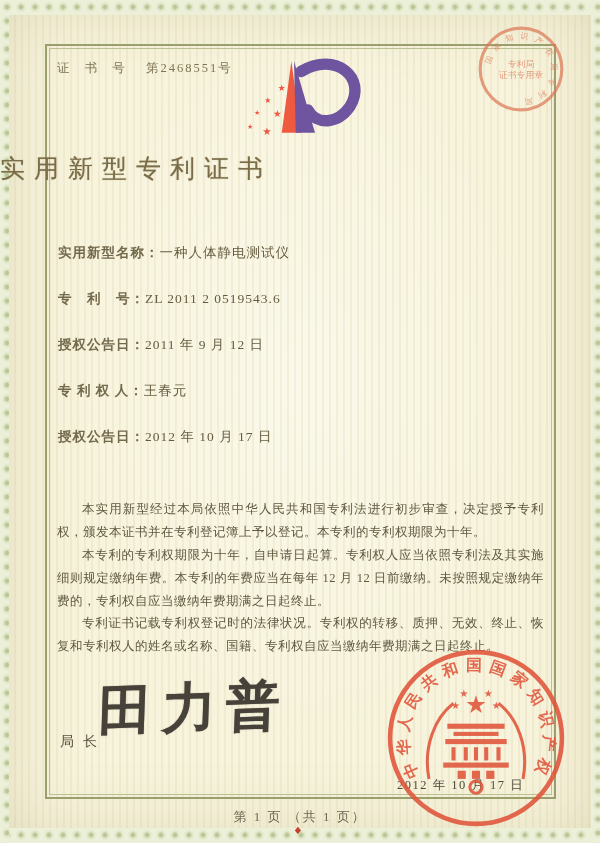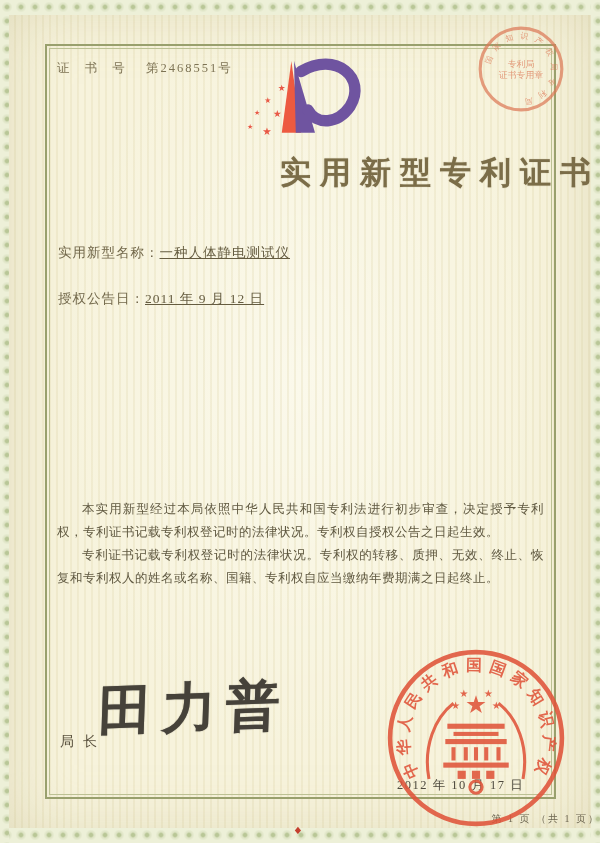--- a/index.html
+++ b/index.html
@@ -23,43 +23,43 @@
   .edge-right{right:0;top:0;bottom:0;width:9px;}
   
   .frame-a{position:absolute;left:45px;top:44px;right:44px;bottom:44px;border:2px solid #99a06d;}
   .frame-b{position:absolute;left:49px;top:48px;right:48px;bottom:48px;border:1px solid #bcc193;}
   
   .cert-no{position:absolute;left:57px;top:60px;font-size:12.5px;color:#7d7354;letter-spacing:2px;}
   .cert-no .lab{margin-right:10px;letter-spacing:6px;}
   
   .logo{position:absolute;left:238px;top:40px;width:140px;height:112px;}
   
-  .title{position:absolute;left:0;right:0;top:152px;margin:0;text-align:right;
-    font-size:31px;font-weight:bold;letter-spacing:9px;color:#7b6d48;
+  .title{position:absolute;left:0;right:0;top:152px;margin:0;text-align:left;
+    font-size:25px;font-weight:normal;letter-spacing:9px;color:#7b6d48;
     text-shadow:0 0 1px rgba(123,109,72,.6);}
   
   .fields{position:absolute;left:58px;top:230px;right:60px;}
   .field-row{height:46px;line-height:46px;font-size:13.5px;color:#6f664a;letter-spacing:1px;white-space:nowrap;}
-  .field-row .f-label{color:#73694c;}
-  .field-row .f-value{color:#655c40;text-decoration:underline;}
+  .field-row .f-label{color:#73694c;font-weight:bold;}
+  .field-row .f-value{color:#655c40;}
   
   .body-text{position:absolute;left:57px;right:56px;top:498px;color:#5f5840;
     font-size:12.5px;line-height:1.83;text-align:justify;}
   .body-text p{margin:0;text-indent:2em;letter-spacing:.5px;}
   
   .sign-label{position:absolute;left:60px;top:733px;font-size:14px;color:#5b5340;letter-spacing:9px;text-align:right;}
   .sign-name{position:absolute;left:98px;top:672px;font-size:54px;font-weight:600;color:#46423a;
     font-family:"DejaVu Sans",sans-serif;transform:rotate(-2deg) skewX(-4deg);letter-spacing:10px;
     text-shadow:0 0 1px rgba(70,66,58,.7);}
   
   .office-seal{position:absolute;left:386px;top:648px;width:180px;height:180px;opacity:.88;z-index:3;}
   .seal-date{position:absolute;left:397px;top:777px;font-size:12.5px;color:#4e4a3e;letter-spacing:1.5px;z-index:2;}
   .cert-seal{position:absolute;left:477px;top:25px;width:88px;height:88px;opacity:.72;}
   
-  .footer{position:absolute;left:0;right:0;bottom:17px;text-align:right;font-size:10px;
+  .footer{position:absolute;left:0;right:0;bottom:17px;text-align:center;font-size:13px;
     color:#6e6752;letter-spacing:2px;}
   .flower{position:absolute;left:293px;bottom:6px;color:#c4402f;font-size:11px;
     font-family:"DejaVu Sans",sans-serif;transform:scaleY(.9);}
 </style>
 </head>
 <body>
 
 <div class="page">
 
   <div class="edge edge-top"></div>
@@ -93,26 +93,36 @@
     </svg>
   </div>
 
   <h1 class="title">实用新型专利证书</h1>
 
   <div class="fields">
     <div class="field-row">
       <span class="f-label">实用新型名称：</span><span class="f-value">一种人体静电测试仪</span>
     </div>
     <div class="field-row">
+      <span class="f-label">专　利　号：</span><span class="f-value">ZL 2011 2 0519543.6</span>
+    </div>
+    <div class="field-row">
       <span class="f-label">授权公告日：</span><span class="f-value">2011 年 9 月 12 日</span>
+    </div>
+    <div class="field-row">
+      <span class="f-label">专 利 权 人：</span><span class="f-value">王春元</span>
+    </div>
+    <div class="field-row">
+      <span class="f-label">授权公告日：</span><span class="f-value">2012 年 10 月 17 日</span>
     </div>
   </div>
 
   <div class="body-text">
-    <p>本实用新型经过本局依照中华人民共和国专利法进行初步审查，决定授予专利权，专利证书记载专利权登记时的法律状况。专利权自授权公告之日起生效。</p>
+    <p>本实用新型经过本局依照中华人民共和国专利法进行初步审查，决定授予专利权，颁发本证书并在专利登记簿上予以登记。本专利的专利权期限为十年。</p>
+    <p>本专利的专利权期限为十年，自申请日起算。专利权人应当依照专利法及其实施细则规定缴纳年费。本专利的年费应当在每年 12 月 12 日前缴纳。未按照规定缴纳年费的，专利权自应当缴纳年费期满之日起终止。</p>
     <p>专利证书记载专利权登记时的法律状况。专利权的转移、质押、无效、终止、恢复和专利权人的姓名或名称、国籍、专利权自应当缴纳年费期满之日起终止。</p>
   </div>
 
   <div class="sign-label">局长</div>
   <div class="sign-name">田力普</div>
 
   <div class="seal-date">2012 年 10 月 17 日</div>
 
   <div class="office-seal">
     <svg viewBox="0 0 176 176" width="180" height="180">

